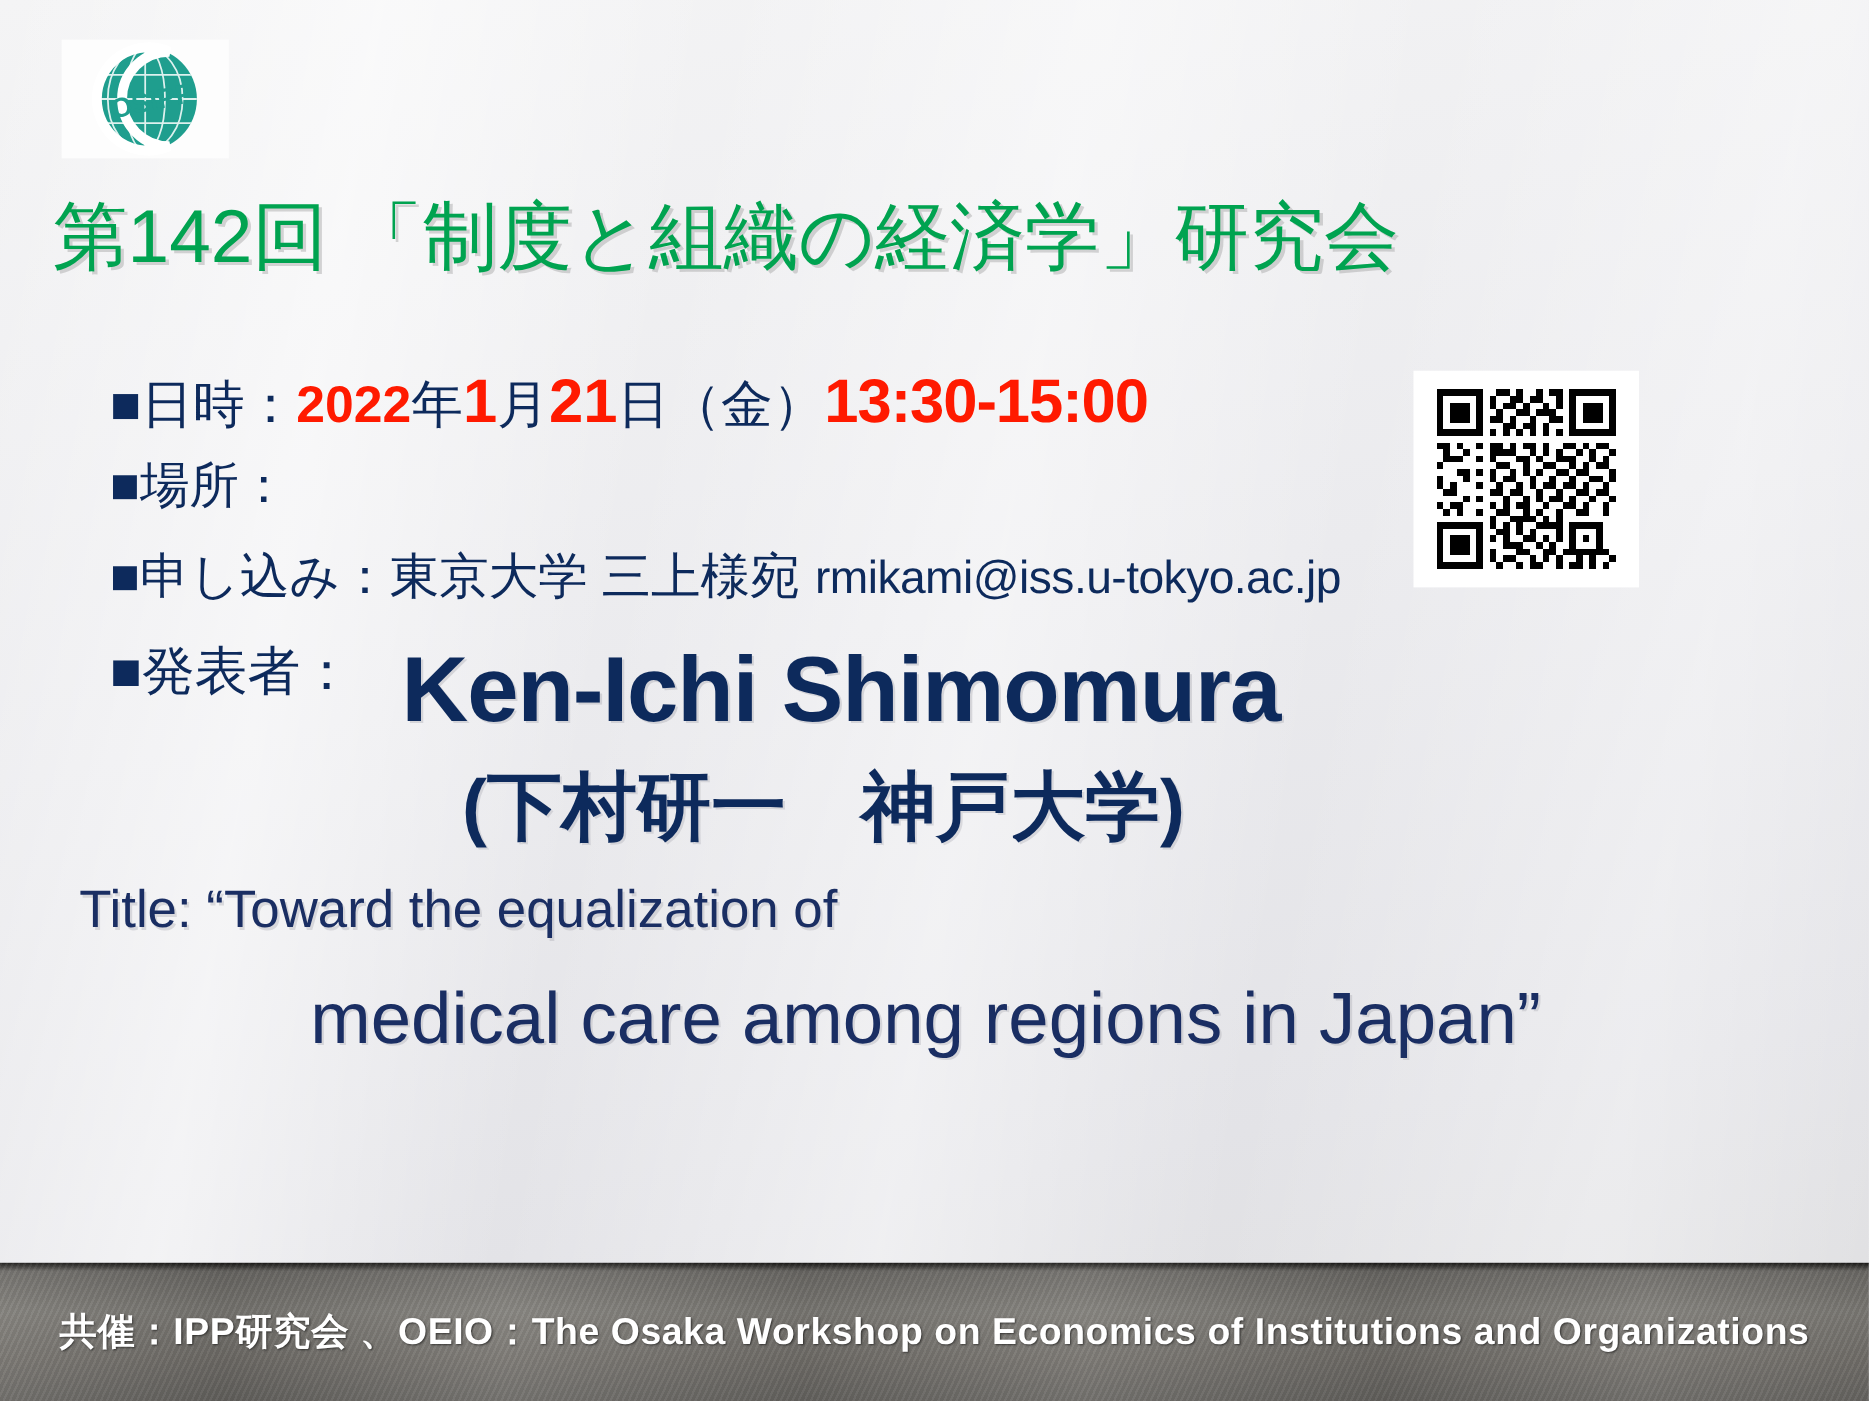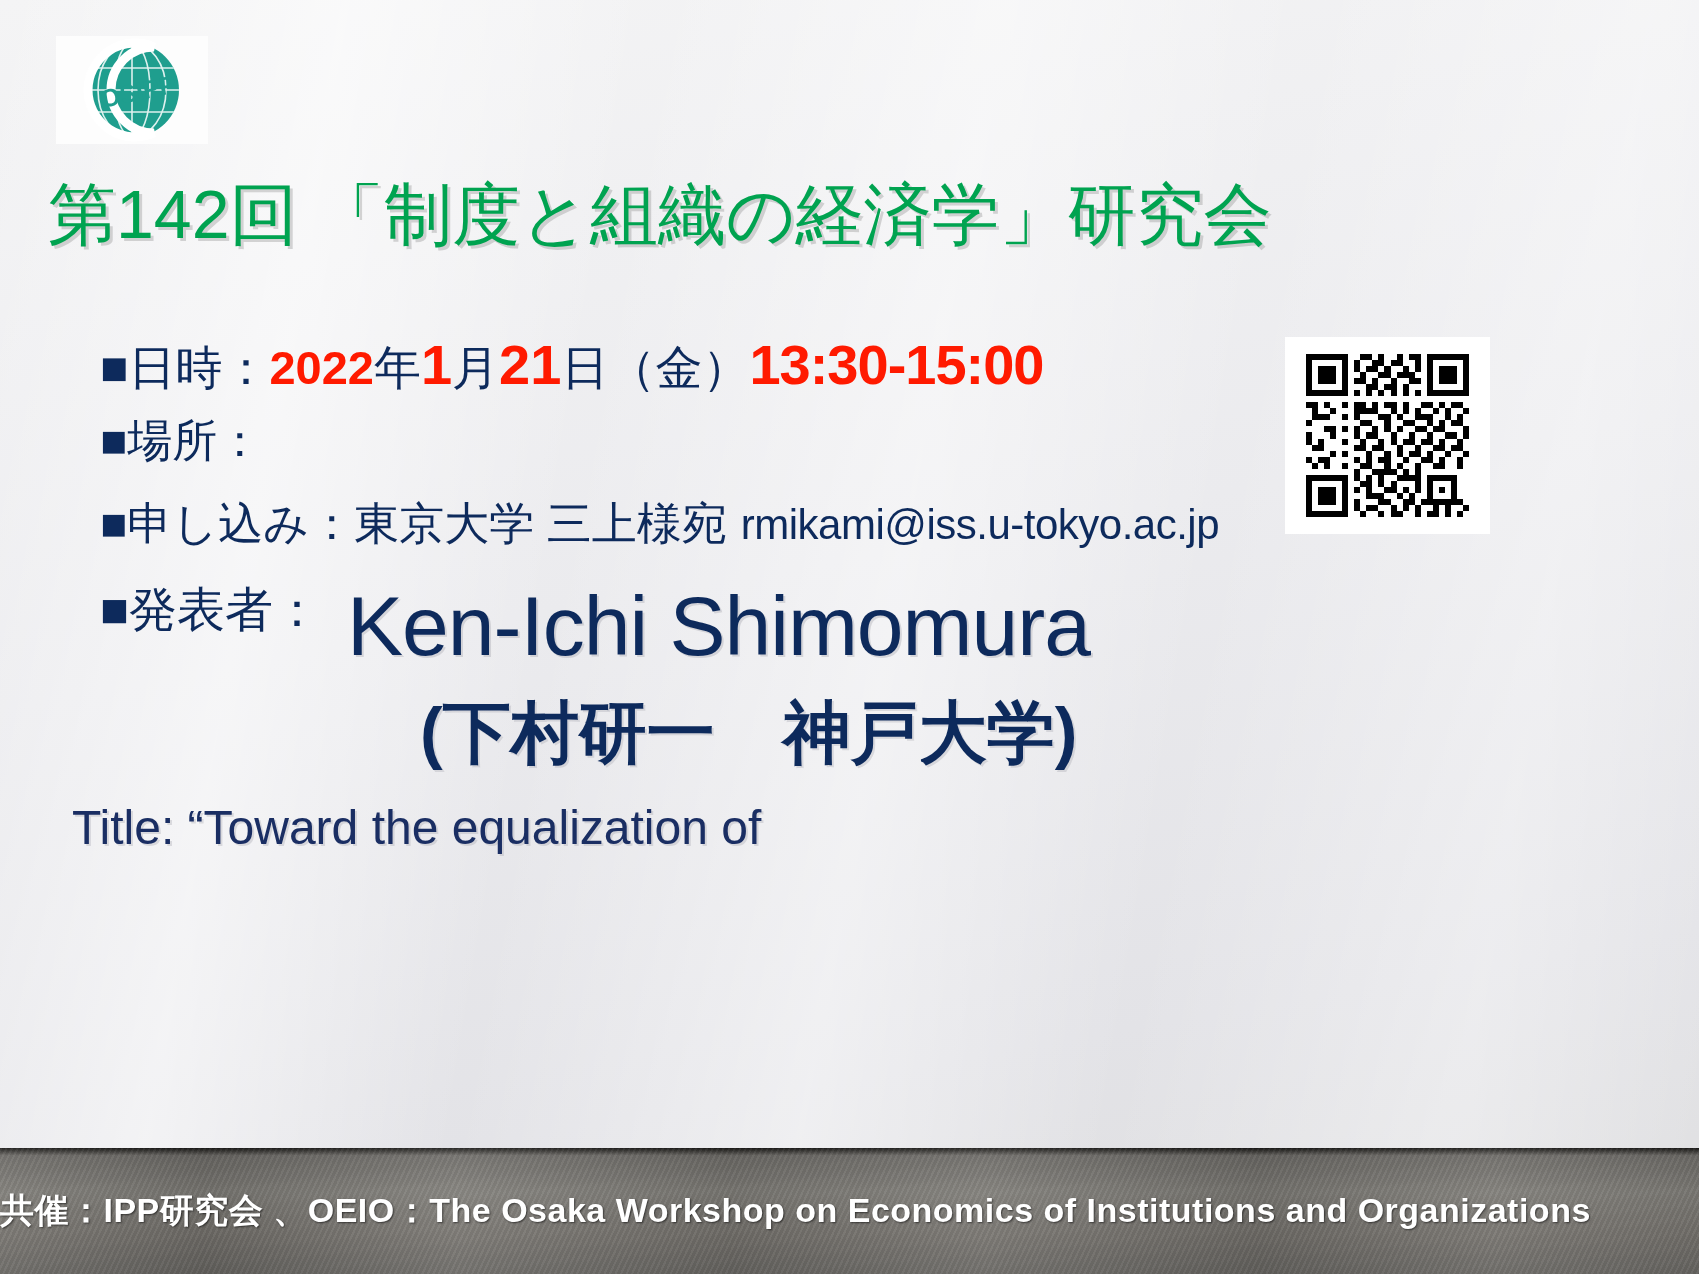--- a/index.html
+++ b/index.html
@@ -62,21 +62,21 @@
     position:absolute;left:1285px;top:337px;
     width:205px;height:197px;background:#ffffff;
     display:flex;align-items:center;justify-content:center;
   }
   .qr svg{display:block;}
 
   
   .speaker{position:absolute;left:100px;top:578px;display:flex;align-items:flex-start;color:#0d2a5c;}
   .speaker-label{font-size:48px;white-space:nowrap;}
   .speaker-name{
-    font-size:84px;font-weight:normal;white-space:nowrap;margin-left:26px;
+    font-size:84px;font-weight:bold;white-space:nowrap;margin-left:44px;
     letter-spacing:-1px;
     text-shadow:2px 2px 0 rgba(160,160,170,.35);
   }
   .speaker-jp{
     position:absolute;left:420px;top:688px;
     font-size:68px;font-weight:bold;color:#0d2a5c;white-space:nowrap;
     text-shadow:2px 2px 0 rgba(160,160,170,.3);
   }
 
   
@@ -91,21 +91,21 @@
     background:
       linear-gradient(90deg,
         rgba(255,255,255,.05) 0%, rgba(0,0,0,.10) 12%,
         rgba(255,255,255,.07) 27%, rgba(0,0,0,.08) 43%,
         rgba(255,255,255,.06) 58%, rgba(0,0,0,.10) 74%,
         rgba(255,255,255,.05) 88%, rgba(0,0,0,.06) 100%),
       repeating-linear-gradient(115deg,
         rgba(255,255,255,.045) 0px, rgba(255,255,255,.045) 2px,
         rgba(0,0,0,.05) 2px, rgba(0,0,0,.05) 5px),
       linear-gradient(180deg,#1b1a18 0%,#6f6d69 6%,#807e79 35%,#76736e 70%,#6a6864 100%);
-    display:flex;align-items:center;justify-content:flex-start;
+    display:flex;align-items:center;justify-content:center;
   }
   .footer-text{
     color:#ffffff;font-weight:bold;font-size:34px;white-space:nowrap;
     letter-spacing:.5px;
     text-shadow:1px 1px 2px rgba(0,0,0,.55);
   }
 </style>
 </head>
 <body>
 
@@ -353,19 +353,20 @@
   </div>
 
   <div class="speaker">
     <span class="speaker-label">■発表者：</span>
     <span class="speaker-name">Ken-Ichi Shimomura</span>
   </div>
   <div class="speaker-jp">(下村研一　神戸大学)</div>
 
   <div class="talk">
     <div class="talk-l1">Title: “Toward the equalization of</div>
+    <div class="talk-l2">medical care among regions in Japan”</div>
   </div>
 
   <div class="footer">
     <div class="footer-text">共催：IPP研究会 、OEIO：The Osaka Workshop on Economics of Institutions and Organizations</div>
   </div>
 
 </div>
 
 </body></html>

